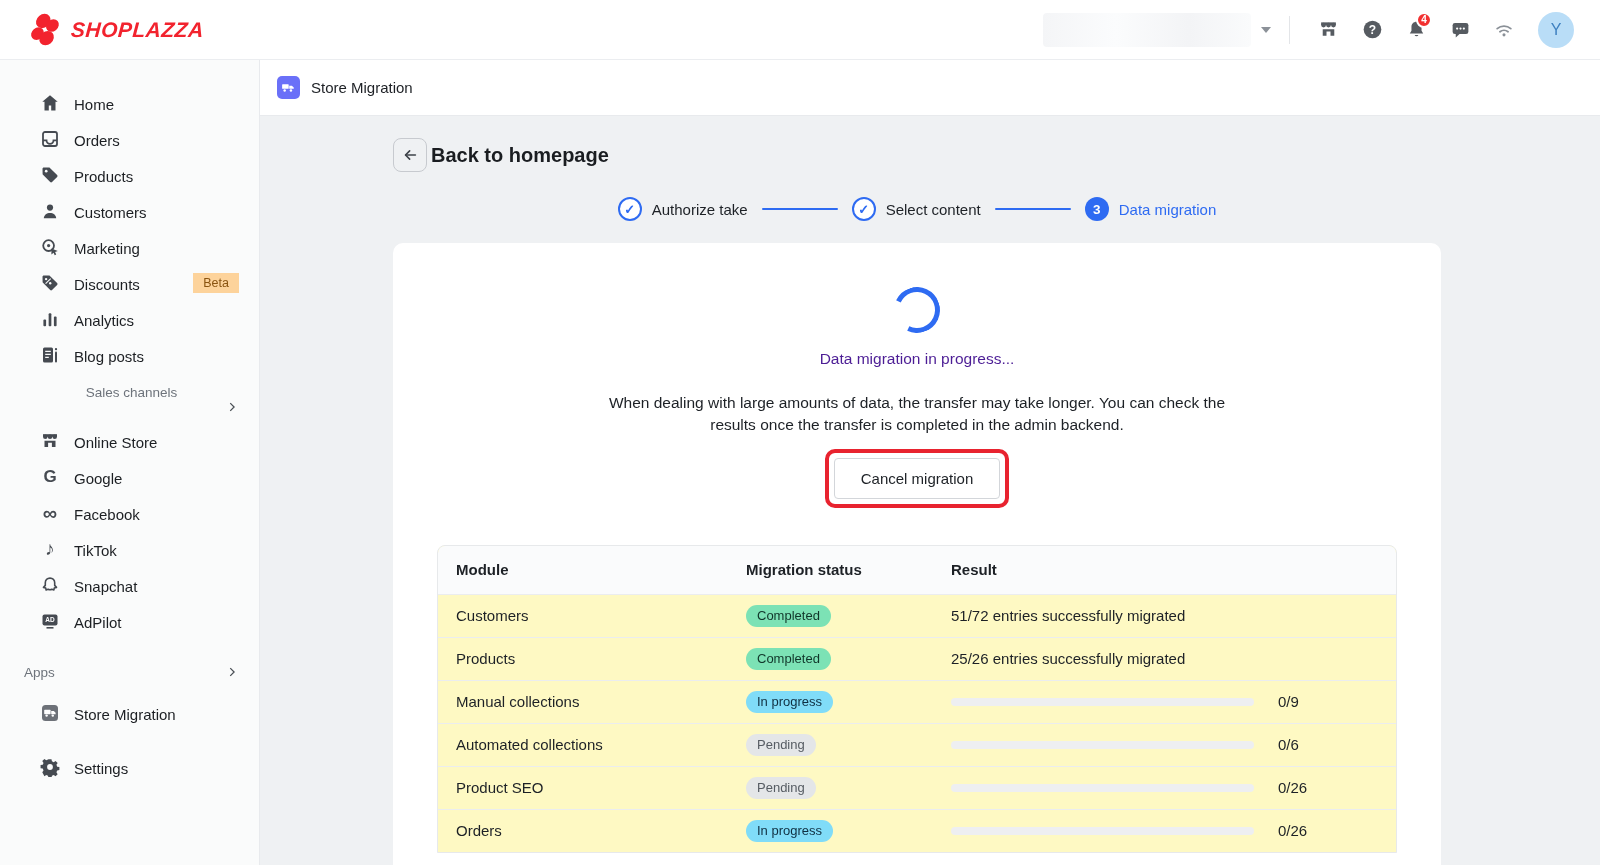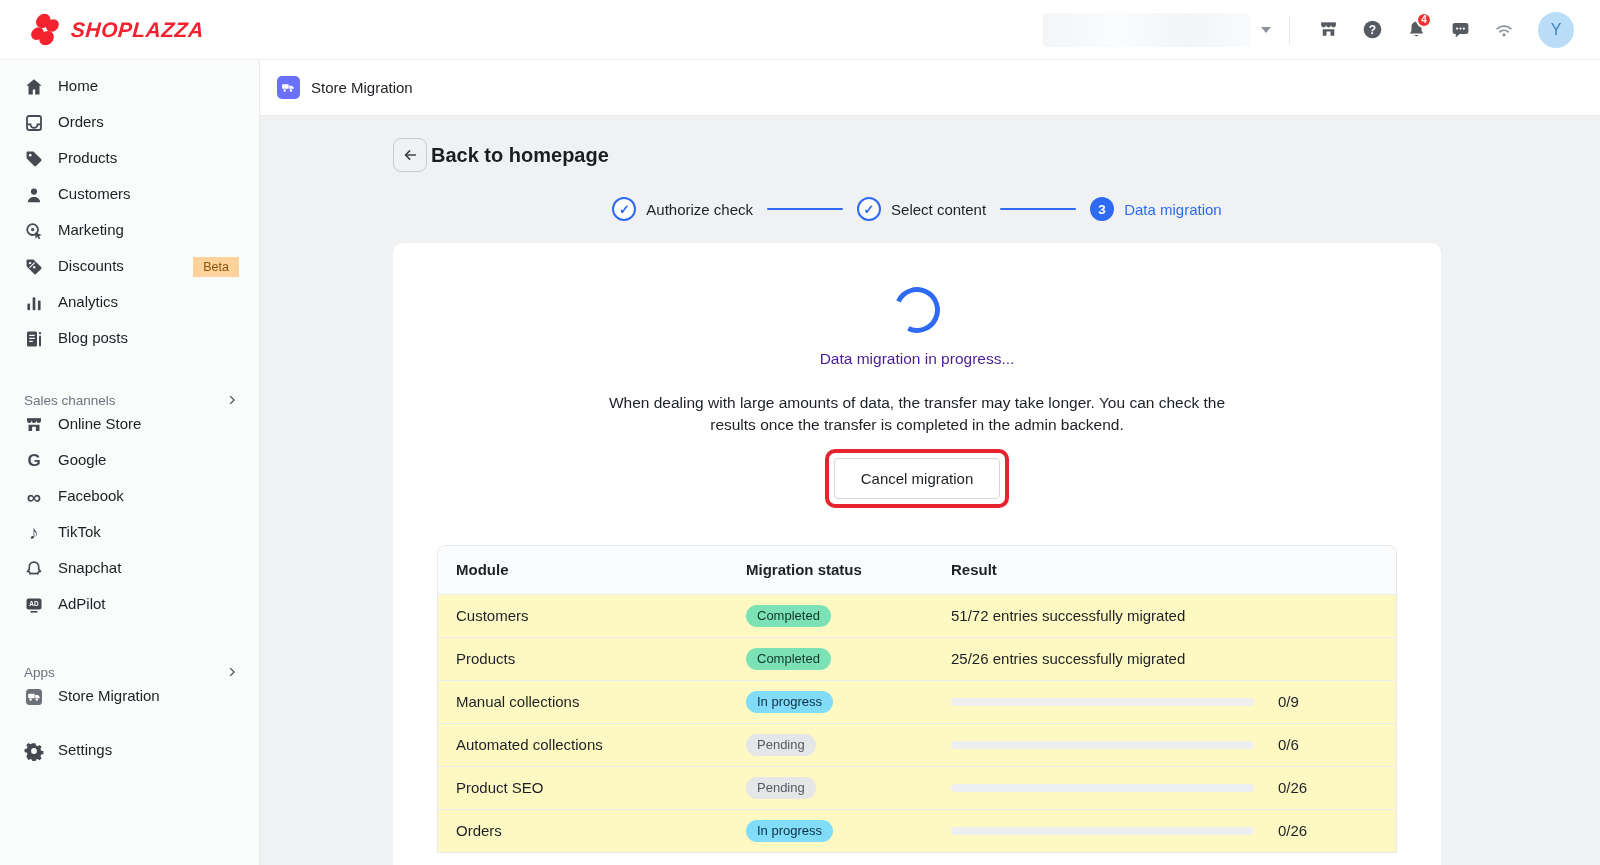--- a/index.html
+++ b/index.html
@@ -24,31 +24,31 @@
     position:relative; cursor:pointer; }
   .badge { position:absolute; top:4px; right:6px; min-width:16px; height:16px; border-radius:9px;
     background:#f23030; border:2px solid #fff; color:#fff; font-size:10px; font-weight:700;
     display:flex; align-items:center; justify-content:center; padding:0 2px; }
   .avatar { width:36px; height:36px; border-radius:50%; background:#b9ddf7; color:#3e80c0;
     font-size:16px; display:flex; align-items:center; justify-content:center; margin-left:12px; cursor:pointer; }
 
   
   .sidebar { position:absolute; top:60px; left:0; width:260px; height:805px; background:#fafbfb;
     border-right:1px solid #e8eaed; padding-top:17px; }
-  .side-item { height:36px; display:flex; align-items:flex-start; gap:14px; padding:0 20px 0 24px;
+  .side-item { height:36px; display:flex; align-items:flex-end; gap:14px; padding:0 20px 0 40px;
     font-size:15px; color:#1c1f23; cursor:pointer; }
   .side-item svg, .side-item .ficon { flex:0 0 20px; }
   .ficon { width:20px; height:20px; display:flex; align-items:center; justify-content:center;
     font-size:17px; font-weight:700; color:#454a51; }
   .beta-pill { margin-left:auto; background:#fdd39b; color:#8a5410; font-size:12.5px;
     padding:3px 10px; border-radius:0; }
   .side-section { height:30px; display:flex; align-items:center; padding:0 20px 0 24px;
     font-size:13.5px; color:#6d737b; cursor:pointer; }
   .side-section .chev { margin-left:auto; }
-  .mt20 { margin-top:20px; } .mt26 { margin-top:26px; } .mt18 { margin-top:18px; }
+  .mt20 { margin-top:20px;flex-direction:column; } .mt26 { margin-top:26px; } .mt18 { margin-top:18px; }
 
   
   .main { position:absolute; top:60px; left:260px; width:1340px; height:805px; }
   .breadcrumb-bar { height:56px; background:#fff; border-bottom:1px solid #e8eaed;
     display:flex; align-items:center; gap:11px; padding-left:17px; }
   .app-badge { width:23px; height:23px; border-radius:5px; background:#6a70f8;
     display:flex; align-items:center; justify-content:center; }
   .breadcrumb-title { font-size:15px; font-weight:500; color:#1d2025; }
   .content { height:749px; background:#eff1f3; overflow:hidden; }
   .inner { width:1048px; margin-left:133px; }
@@ -341,21 +341,21 @@
                 <path d="M9.6 5.4L5 10l4.6 4.6"></path>
               </g>
             </svg>
         </div>
         <span class="page-title">Back to homepage</span>
       </div>
 
       <div class="stepper">
         <div class="step">
           <span class="step-circle done">✓</span>
-          <span class="step-label">Authorize check</span>
+          <span class="step-label">Authorize take</span>
         </div>
         <div class="connector"></div>
         <div class="step">
           <span class="step-circle done">✓</span>
           <span class="step-label">Select content</span>
         </div>
         <div class="connector"></div>
         <div class="step">
           <span class="step-circle active">3</span>
           <span class="step-label active">Data migration</span>

